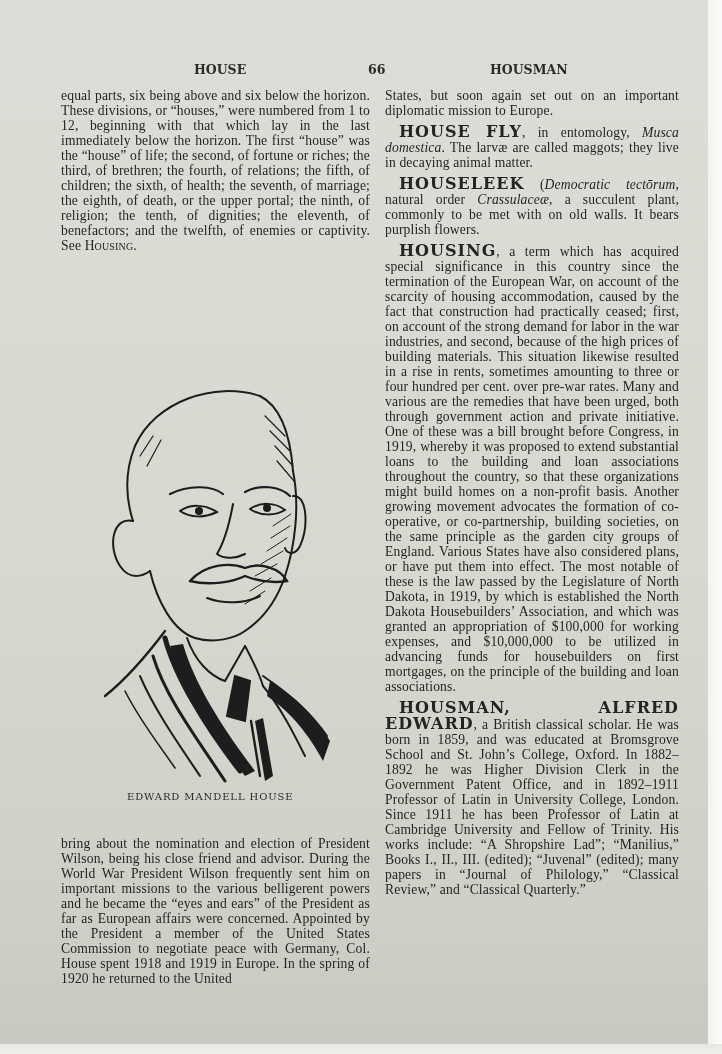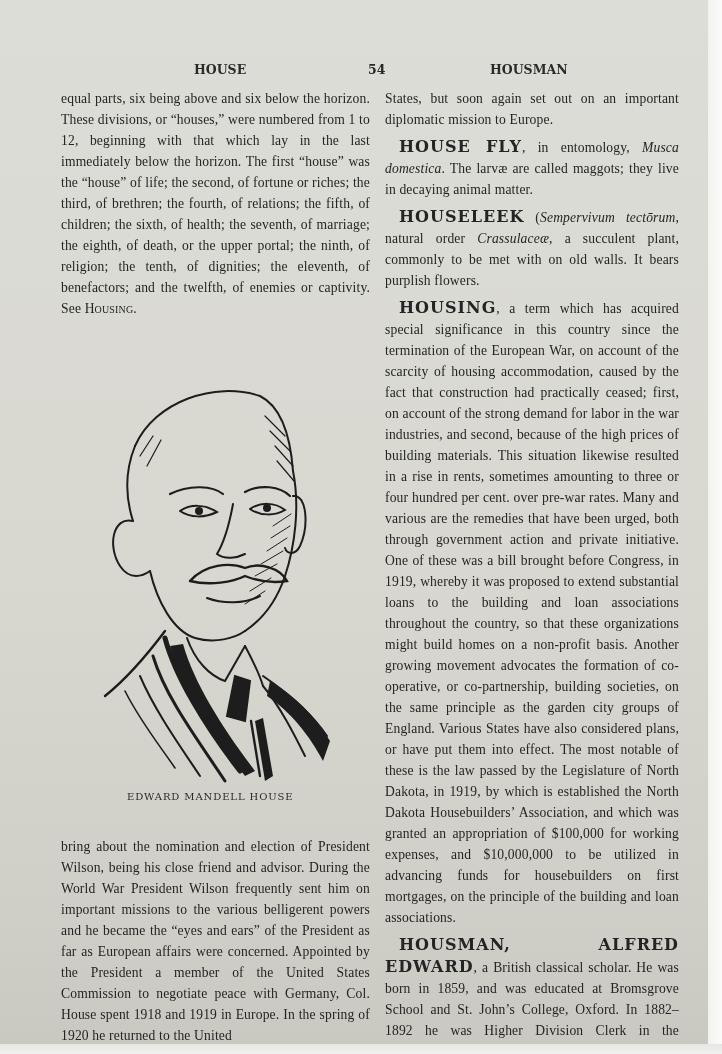--- a/index.html
+++ b/index.html
@@ -27,21 +27,21 @@
     font-family: "DejaVu Serif", serif; font-weight: bold; font-size: 12.5px; color: #2a2a2a;
   }
   .running-head span { position: absolute; top: 0; }
   .rh-left { left: 194px; }
   .rh-center { left: 368px; }
   .rh-right { left: 490px; }
 
   .col {
     position: absolute; top: 88px;
     font-family: "Liberation Serif", serif;
-    font-size: 13.6px; line-height: 21px;
+    font-size: 13.6px; line-height: 15px;
     text-align: justify; hyphens: manual;
     color: #242424;
     letter-spacing: 0.15px;
   }
   .col-left { left: 61px; width: 309px; }
   .col-right { left: 385px; width: 294px; }
   .col p { margin: 0 0 6px 0; text-indent: 14px; }
   .col p.cont { text-indent: 0; }
   .hw { font-weight: bold; letter-spacing: 1px; font-family: "DejaVu Serif", serif; font-size: 16px; }
   .it { font-style: italic; }
@@ -56,21 +56,21 @@
   }
   .left-lower { top: 836px; }
 </style>
 </head>
 <body>
 
 <div class="page">
 
   <div class="running-head">
     <span class="rh-left">HOUSE</span>
-    <span class="rh-center">54</span>
+    <span class="rh-center">66</span>
     <span class="rh-right">HOUSMAN</span>
   </div>
 
   <div class="col col-left">
     <p class="cont"><span>equal parts, six being above and six below the horizon. These divisions, or “houses,” were numbered from 1 to 12, beginning with that which lay in the last immediately below the horizon. The first “house” was the “house” of life; the second, of fortune or riches; the third, of brethren; the fourth, of relations; the fifth, of children; the sixth, of health; the seventh, of marriage; the eighth, of death, or the upper portal; the ninth, of religion; the tenth, of dignities; the eleventh, of benefactors; and the twelfth, of enemies or captivity. See </span><span class="sc">Housing</span><span>.</span></p>
   </div>
 
   <svg class="portrait" viewBox="0 0 240 410" xmlns="http://www.w3.org/2000/svg">
     <g fill="none" stroke="#1d1d1d" stroke-width="2" stroke-linecap="round">
 
@@ -123,19 +123,19 @@
 
   <div class="caption">EDWARD MANDELL HOUSE</div>
 
   <div class="col col-left left-lower">
     <p class="cont">bring about the nomination and election of President Wilson, being his close friend and advisor. During the World War President Wilson frequently sent him on important missions to the various belligerent powers and he became the “eyes and ears” of the President as far as European affairs were concerned. Appointed by the President a member of the United States Commission to negotiate peace with Germany, Col. House spent 1918 and 1919 in Europe. In the spring of 1920 he returned to the United</p>
   </div>
 
   <div class="col col-right">
     <p class="cont">States, but soon again set out on an important diplomatic mission to Europe.</p>
     <p><span class="hw">HOUSE FLY</span><span>, in entomology, </span><span class="it">Musca domestica</span><span>. The larvæ are called maggots; they live in decaying animal matter.</span></p>
-    <p><span class="hw">HOUSELEEK</span><span> (</span><span class="it">Sempervivum tectōrum</span><span>, natural order </span><span class="it">Crassulaceæ</span><span>, a succulent plant, commonly to be met with on old walls. It bears purplish flowers.</span></p>
+    <p><span class="hw">HOUSELEEK</span><span> (</span><span class="it">Democratic tectōrum</span><span>, natural order </span><span class="it">Crassulaceæ</span><span>, a succulent plant, commonly to be met with on old walls. It bears purplish flowers.</span></p>
     <p><span class="hw">HOUSING</span><span>, a term which has acquired special significance in this country since the termination of the European War, on account of the scarcity of housing accommodation, caused by the fact that construction had practically ceased; first, on account of the strong demand for labor in the war industries, and second, because of the high prices of building materials. This situation likewise resulted in a rise in rents, sometimes amounting to three or four hundred per cent. over pre-war rates. Many and various are the remedies that have been urged, both through government action and private initiative. One of these was a bill brought before Congress, in 1919, whereby it was proposed to extend substantial loans to the building and loan associations throughout the country, so that these organizations might build homes on a non-profit basis. Another growing movement advocates the formation of co-operative, or co-partnership, building societies, on the same principle as the garden city groups of England. Various States have also considered plans, or have put them into effect. The most notable of these is the law passed by the Legislature of North Dakota, in 1919, by which is established the North Dakota Housebuilders’ Association, and which was granted an appropriation of $100,000 for working expenses, and $10,000,000 to be utilized in advancing funds for housebuilders on first mortgages, on the principle of the building and loan associations.</span></p>
     <p><span class="hw">HOUSMAN, ALFRED EDWARD</span><span>, a British classical scholar. He was born in 1859, and was educated at Bromsgrove School and St. John’s College, Oxford. In 1882–1892 he was Higher Division Clerk in the Government Patent Office, and in 1892–1911 Professor of Latin in University College, London. Since 1911 he has been Professor of Latin at Cambridge University and Fellow of Trinity. His works include: “A Shropshire Lad”; “Manilius,” Books I., II., III. (edited); “Juvenal” (edited); many papers in “Journal of Philology,” “Classical Review,” and “Classical Quarterly.”</span></p>
   </div>
 
 </div>
 <div class="bottom-strip"></div>
 
 </body></html>

